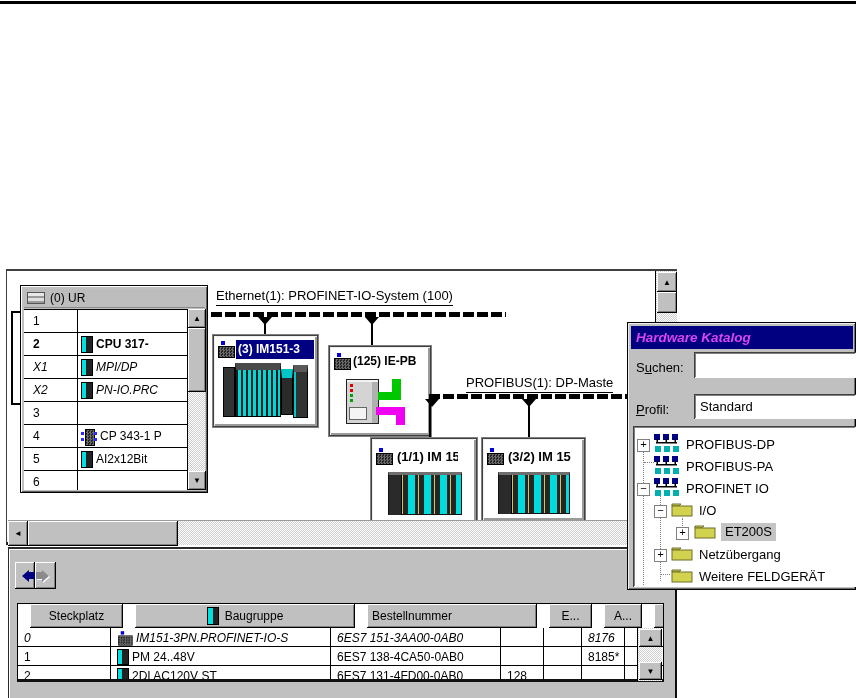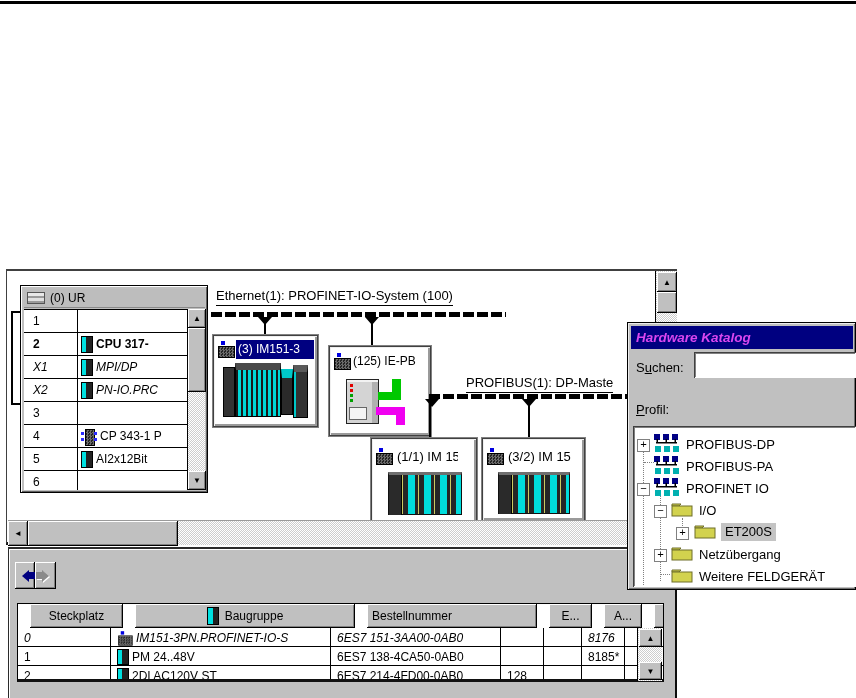--- a/index.html
+++ b/index.html
@@ -17,21 +17,21 @@
          box-shadow:inset -1px -1px 0 #000, inset 1px 1px 0 #fff, inset -2px -2px 0 #808080;}
   .sunken{background:#fff;
           box-shadow:inset 1px 1px 0 #404040, inset -1px -1px 0 #fff, inset 2px 2px 0 #808080;}
   .sb{display:flex;align-items:center;justify-content:center;font-size:8px;color:#000;}
   .bus{height:5px;background:repeating-linear-gradient(90deg,#000 0 11px,#fff 11px 14px);}
   .tri{width:0;height:0;border-left:7px solid transparent;border-right:7px solid transparent;
        border-top:8px solid #000;}
   .vline{width:2px;background:#000;}
   .underlab{display:inline-block;border-bottom:1px solid #000;padding-bottom:2px;}
   .devbox{background:#fff;border:1px solid #404040;
-          box-shadow:inset 1px 1px 0 #efefef, inset -2px -2px 0 #9a9a9a, 0 0 0 1px #808080;}
+          box-shadow:inset 1px 1px 0 #efefef, inset -2px -2px 0 #9a9a9a, 0 0 0 1px #808080;font-weight:bold;}
   .devtitle{position:absolute;display:flex;align-items:center;}
   .devicon{width:16px;height:16px;position:relative;flex:0 0 16px;}
   .devicon .pin{position:absolute;left:3px;top:0;width:4px;height:4px;background:#0000e0;}
   .devicon .bodyx{position:absolute;left:0;top:5px;width:15px;height:10px;border:1px solid #000;
       background-image:conic-gradient(#6a6a6a 25%, #242424 0 50%, #6a6a6a 0 75%, #242424 0);
       background-size:3px 3px;}
   .modicon{width:10px;height:15px;border:1px solid #000;
            background:linear-gradient(90deg,#00e0e0 0 45%,#222 45%);}
   .im15img{background:repeating-linear-gradient(90deg,#252525 0 3px,#00dcdc 3px 10px,#252525 10px 13px,#caca60 13px 14px,#252525 14px 16px);
            border:1px solid #111;border-top:3px solid #6f6f6f;}
@@ -303,21 +303,21 @@
       <div class="dcell" style="width:38px;"></div>
       <div class="dcell" style="width:43px;">8185*</div>
       <div class="dcell" style="width:38px;border-right:none;"></div>
     </div>
     <div class="drow">
       <div class="dcell" style="width:93px;">2</div>
       <div class="dcell" style="width:220px;">
         <span class="modicon" style="height:14px;"></span>
         <span>2DI AC120V ST</span>
         </div>
-      <div class="dcell" style="width:170px;">6ES7 214-4FD00-0AB0</div>
+      <div class="dcell" style="width:170px;">6ES7 131-4FD00-0AB0</div>
       <div class="dcell" style="width:43px;">128</div>
       <div class="dcell" style="width:38px;"></div>
       <div class="dcell" style="width:43px;"></div>
       <div class="dcell" style="width:38px;border-right:none;"></div>
     </div>
   </div>
 
   <div class="abs hatch" style="left:628px;top:79px;width:25px;height:53px;border-left:1px solid #000;z-index:3;">
     <div class="abs btn95 sb" style="left:1px;top:1px;width:23px;height:18px;">
         <span>▲</span>
@@ -336,20 +336,23 @@
     <span class="b" style="font-size:13.5px;">Hardware Katalog</span>
   </div>
 
   <div class="abs t13" style="left:8px;top:37px;">
     <span>S</span><span style="text-decoration:underline;">u</span><span>chen:</span>
   </div>
   <input class="abs sunken t13" style="left: 66px; top: 29px; width: 162px; height: 26px; border: none; outline: none; padding: 4px 5px; font-family: inherit;" value="">
 
   <div class="abs t13" style="left:8px;top:79px;">
     <span style="text-decoration:underline;">P</span><span>rofil:</span>
+  </div>
+  <div class="abs sunken" style="left:66px;top:71px;width:162px;height:25px;">
+    <span class="t13" style="position:absolute;left:6px;top:5px;">Standard</span>
   </div>
 
   <div class="abs sunken" style="left:5px;top:103px;width:223px;height:161px;overflow:hidden;">
 
     <div class="abs dot-v" style="left:10px;top:26px;height:133px;"></div>
     <div class="abs dot-v" style="left:27px;top:70px;height:85px;"></div>
     <div class="abs dot-v" style="left:49px;top:92px;height:14px;"></div>
     <div class="abs dot-h" style="left:11px;top:36px;width:10px;"></div>
     <div class="abs dot-h" style="left:28px;top:148px;width:9px;"></div>
 

